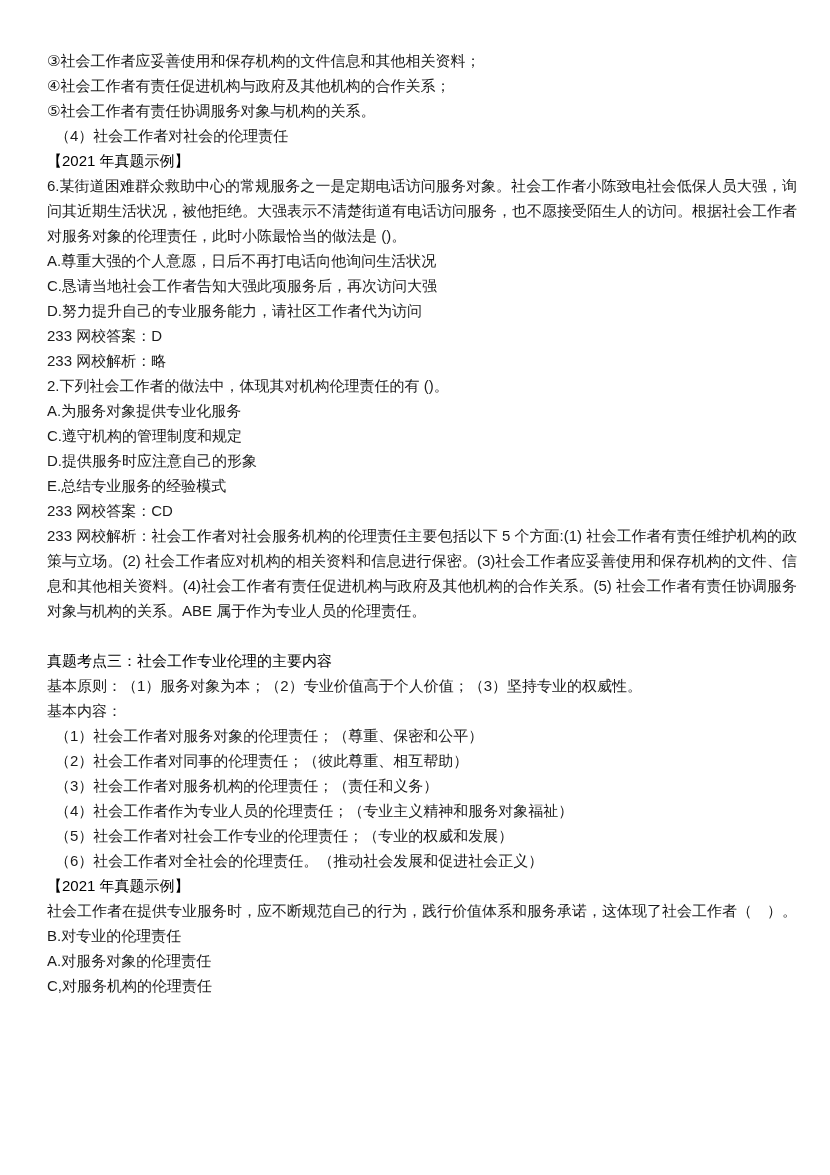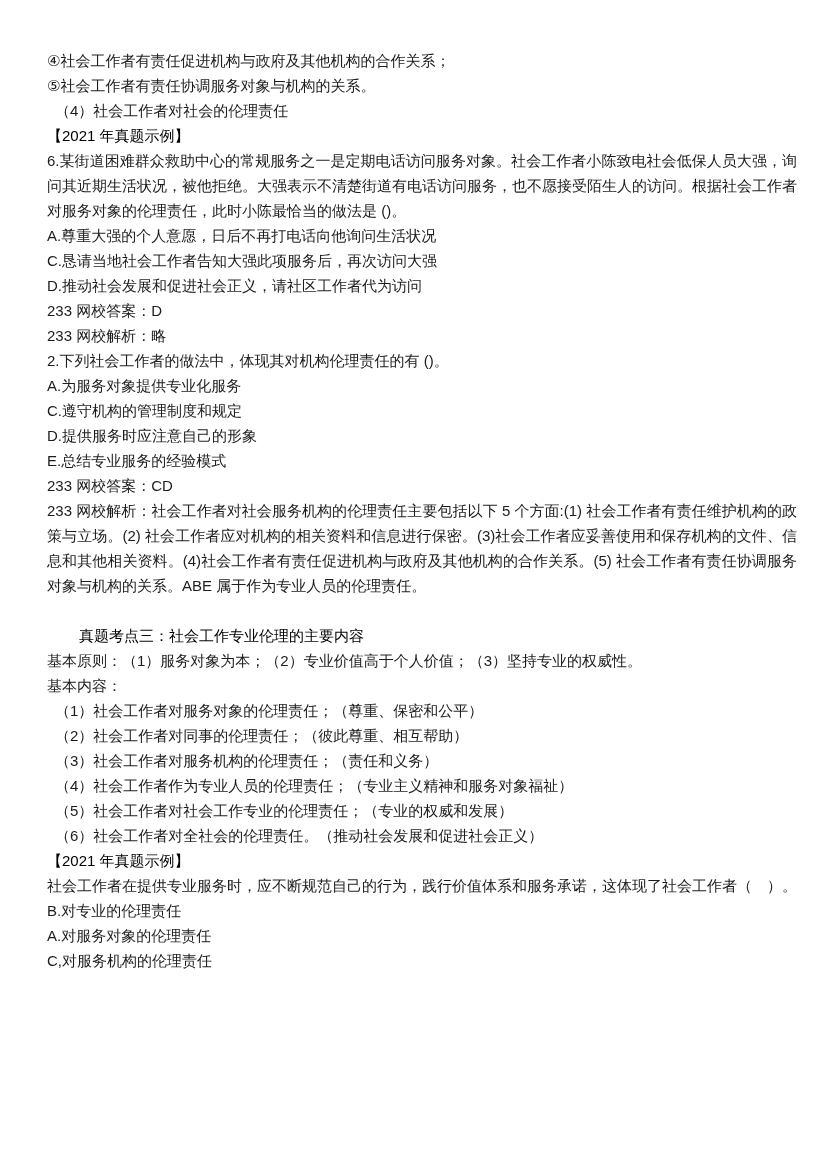--- a/index.html
+++ b/index.html
@@ -28,36 +28,36 @@
   }
   p.line.bold {
     font-weight: normal;
     color: #000000;
   }
   p.line.indent {
     padding-left: 8px;
   }
   p.line.section-gap {
     margin-top: 25px;
-    margin-left: 32px;
   }
 </style>
 </head>
 <body>
 
 <div class="page">
   <div class="content">
+    <p class="line">③社会工作者应妥善使用和保存机构的文件信息和其他相关资料；</p>
     <p class="line">④社会工作者有责任促进机构与政府及其他机构的合作关系；</p>
     <p class="line">⑤社会工作者有责任协调服务对象与机构的关系。</p>
     <p class="line indent">（4）社会工作者对社会的伦理责任</p>
     <p class="line bold">【2021 年真题示例】</p>
     <p class="line">6.某街道困难群众救助中心的常规服务之一是定期电话访问服务对象。社会工作者小陈致电社会低保人员大强，询问其近期生活状况，被他拒绝。大强表示不清楚街道有电话访问服务，也不愿接受陌生人的访问。根据社会工作者对服务对象的伦理责任，此时小陈最恰当的做法是 ()。</p>
     <p class="line">A.尊重大强的个人意愿，日后不再打电话向他询问生活状况</p>
     <p class="line">C.恳请当地社会工作者告知大强此项服务后，再次访问大强</p>
-    <p class="line">D.推动社会发展和促进社会正义，请社区工作者代为访问</p>
+    <p class="line">D.努力提升自己的专业服务能力，请社区工作者代为访问</p>
     <p class="line">233 网校答案：D</p>
     <p class="line">233 网校解析：略</p>
     <p class="line">2.下列社会工作者的做法中，体现其对机构伦理责任的有 ()。</p>
     <p class="line">A.为服务对象提供专业化服务</p>
     <p class="line">C.遵守机构的管理制度和规定</p>
     <p class="line">D.提供服务时应注意自己的形象</p>
     <p class="line">E.总结专业服务的经验模式</p>
     <p class="line">233 网校答案：CD</p>
     <p class="line">233 网校解析：社会工作者对社会服务机构的伦理责任主要包括以下 5 个方面:(1) 社会工作者有责任维护机构的政策与立场。(2) 社会工作者应对机构的相关资料和信息进行保密。(3)社会工作者应妥善使用和保存机构的文件、信息和其他相关资料。(4)社会工作者有责任促进机构与政府及其他机构的合作关系。(5) 社会工作者有责任协调服务对象与机构的关系。ABE 属于作为专业人员的伦理责任。</p>
     <p class="line bold section-gap">真题考点三：社会工作专业伦理的主要内容</p>

